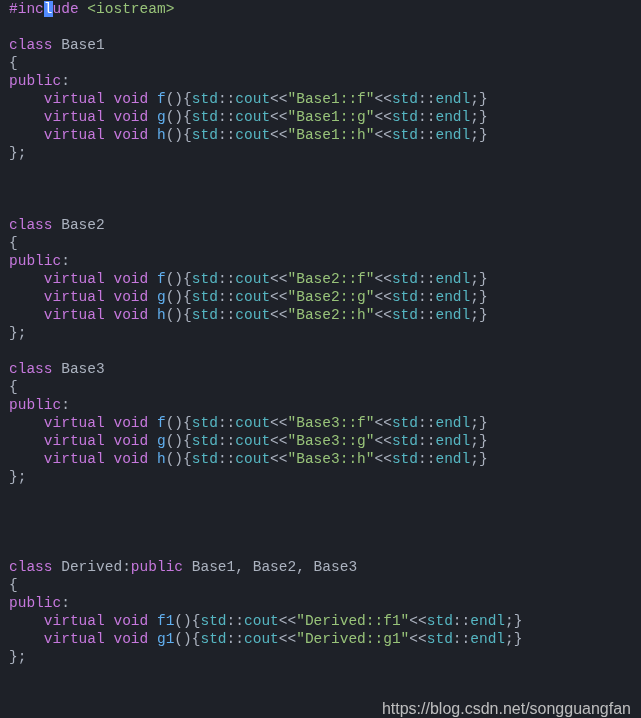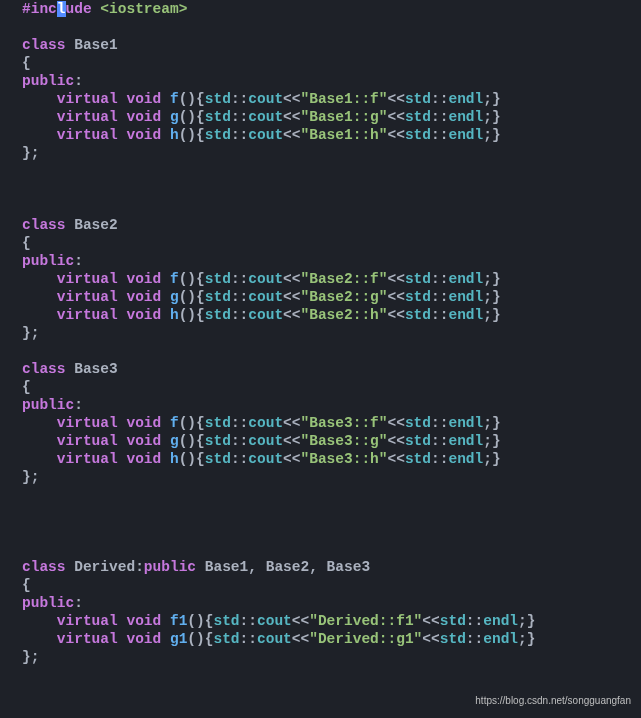--- a/index.html
+++ b/index.html
@@ -8,45 +8,44 @@
     background: #1e2128;
     font-family: "Consolas", "Courier New", monospace;
     font-size: 14.5px;
     line-height: 18px;
     width: 641px;
     height: 718px;
     overflow: hidden;
     position: relative;
   }
   .code {
-    padding: 0px 22px;
+    padding: 0px 9px;
     white-space: pre;
     color: #abb2bf;
-    font-weight: bold;
   }
   .tok-keyword   { color: #c678dd; }
   .tok-classname { color: #abb2bf; }
   .tok-func      { color: #61afef; }
   .tok-ns        { color: #56b6c2; }
   .tok-op        { color: #abb2bf; }
   .tok-string    { color: #98c379; }
   .tok-punc      { color: #abb2bf; }
   .tok-preproc   { color: #c678dd; }
   .tok-angle     { color: #98c379; }
   .cursor {
     background: #528bff;
     color: #ffffff;
   }
   .watermark {
     position: absolute;
     right: 10px;
-    bottom: 8px;
+    bottom: 0;
     color: #cfcfcf;
     font-family: Arial, sans-serif;
-    font-size: 10px;
+    font-size: 16px;
     opacity: 0.9;
   }
 </style>
 </head>
 <body>
 
 <div class="code"><span class="tok-preproc">#inc</span><span class="cursor">l</span><span class="tok-preproc">ude</span> <span class="tok-angle">&lt;iostream&gt;</span>
 
 <span class="tok-keyword">class</span> <span class="tok-classname">Base1</span>
 <span class="tok-punc">{</span>

